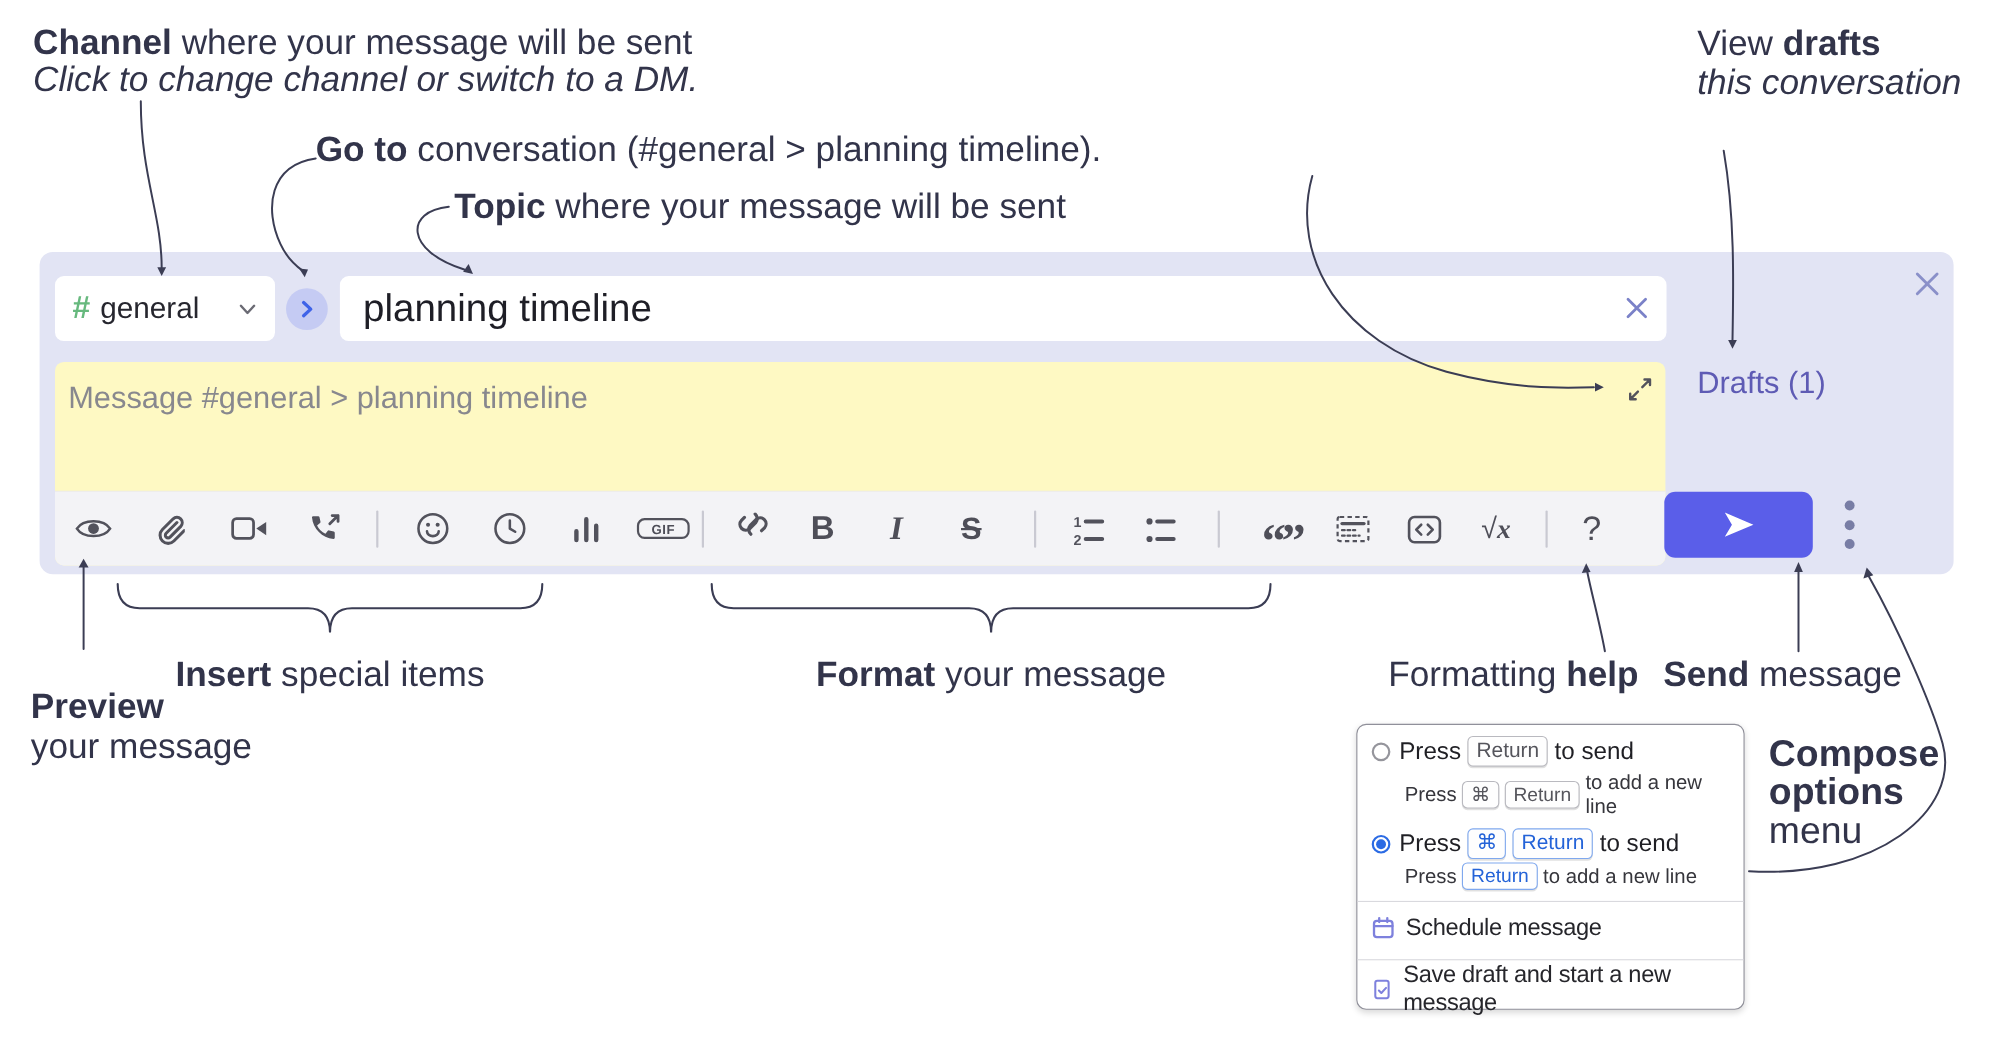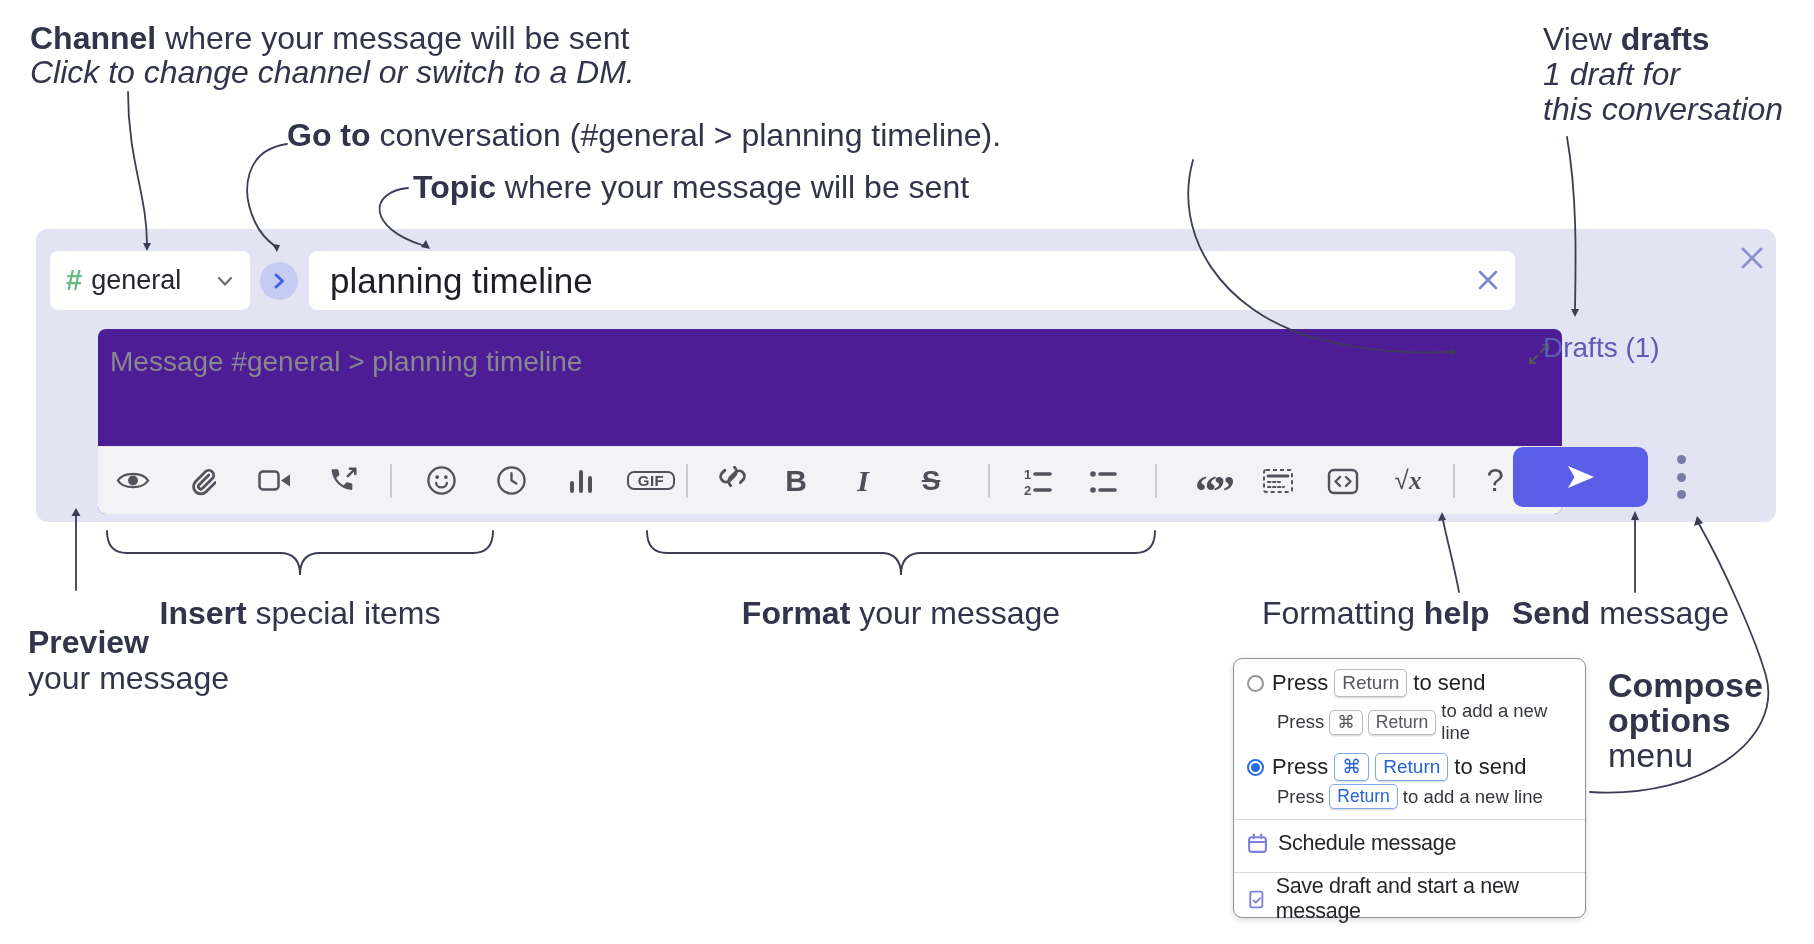--- a/index.html
+++ b/index.html
@@ -16,36 +16,36 @@
   .chpill{position:absolute;left:14px;top:22px;width:200px;height:59px;background:#fff;border-radius:8px;
           display:flex;align-items:center;box-sizing:border-box;padding:0 14px 0 16px;}
   .hash{font-size:29px;font-weight:bold;color:#67b97e;margin-right:9px;}
   .chname{font-size:27px;color:#26262e;}
   .chev{margin-left:auto;display:flex;}
   .gobtn{position:absolute;left:224px;top:33px;width:38px;height:38px;border-radius:50%;background:#c5cbf3;
          display:flex;align-items:center;justify-content:center;}
   .topic{position:absolute;left:273px;top:22px;width:1206px;height:59px;background:#fff;border-radius:8px;box-sizing:border-box;}
   .topic-text{position:absolute;left:21px;top:0;line-height:59px;font-size:35px;color:#1e1e26;}
   .clearx{position:absolute;right:14px;top:16px;display:flex;}
-  .msgbox{position:absolute;left:14px;top:100px;width:1464px;height:185px;background:#4c1d95;border-radius:8px;margin-left:48px;}
+  .msgbox{position:absolute;left:14px;top:100px;width:1464px;height:185px;background:#fef9c3;border-radius:8px;}
   .placeholder{position:absolute;left:12px;top:17px;font-size:28px;color:#88888e;}
   .expandic{position:absolute;right:10px;top:12px;display:flex;}
   .toolbar{position:absolute;left:0;bottom:0;width:100%;height:68px;background:#f3f3f6;border-radius:0 0 8px 8px;
            border-top:1px solid #e7e7ec;box-sizing:border-box;}
   .tbtn{position:absolute;top:50%;transform:translateY(-50%);width:34px;height:34px;display:flex;
         align-items:center;justify-content:center;color:#4e4e58;}
   .tdiv{position:absolute;top:17px;width:2px;height:34px;background:#c9c9d2;border-radius:1px;}
   .g{font-size:30px;font-weight:bold;color:#4e4e58;}
   .gI{font:italic bold 30px "Liberation Serif","DejaVu Serif",serif;color:#4e4e58;}
   .gS{font-size:28px;font-weight:bold;text-decoration:line-through;color:#4e4e58;}
   .gQ{font:bold 44px "Liberation Serif","DejaVu Serif",serif;letter-spacing:-4px;color:#4e4e58;line-height:10px;margin-top:22px;}
   .gM{font-size:26px;color:#4e4e58;white-space:nowrap;}
   .gM em{font:italic bold 25px "Liberation Serif","DejaVu Serif",serif;}
   .gifbox{width:48px;height:19px;border:2.5px solid #52525c;border-radius:7px;display:flex;align-items:center;
-          justify-content:center;font-size:15px;font-weight:bold;letter-spacing:.5px;color:#4e4e58;box-sizing:border-box;}
+          justify-content:center;font-size:12px;font-weight:bold;letter-spacing:.5px;color:#4e4e58;box-sizing:border-box;}
   .drafts{position:absolute;left:1507px;top:103px;font-size:28px;color:#5e5bb4;}
   .sendbtn{position:absolute;left:1477px;top:218px;width:135px;height:60px;background:#5a5ee9;border-radius:10px;
            display:flex;align-items:center;justify-content:center;}
   .kebab{position:absolute;left:1636px;top:226px;width:18px;height:44px;display:flex;flex-direction:column;
          align-items:center;justify-content:space-between;}
   .dot{width:9px;height:9px;border-radius:50%;background:#787da5;}
   .closex{position:absolute;left:1703px;top:16px;display:flex;}
 
   
   .popup{position:absolute;left:1233px;top:658px;width:353px;height:260px;background:#fff;border:1.5px solid #90909a;
@@ -73,21 +73,20 @@
 <body>
 
 <div class="canvas">
 
   <div class="ann" style="left:30px;top:21px"><span class="b">Channel</span><span> where your message will be sent</span></div>
   <div class="ann i" style="left:30px;top:55px"><span>Click to change channel or switch to a DM.</span></div>
   <div class="ann" style="left:287px;top:118px"><span class="b">Go to</span><span> conversation (#general &gt; planning timeline).</span></div>
   <div class="ann" style="left:413px;top:170px"><span class="b">Topic</span><span> where your message will be sent</span></div>
   <div class="ann" style="left:1543px;top:22px;line-height:35px">
     <div><span>View </span><span class="b">drafts</span></div>
-    <div class="i">1 draft for</div>
     <div class="i">this conversation</div>
   </div>
 
   <div class="compose">
 
     <div class="chpill">
       <span class="hash">#</span>
       <span class="chname">general</span>
       <span class="chev">
         <svg width="22" height="22" viewBox="0 0 22 22">

